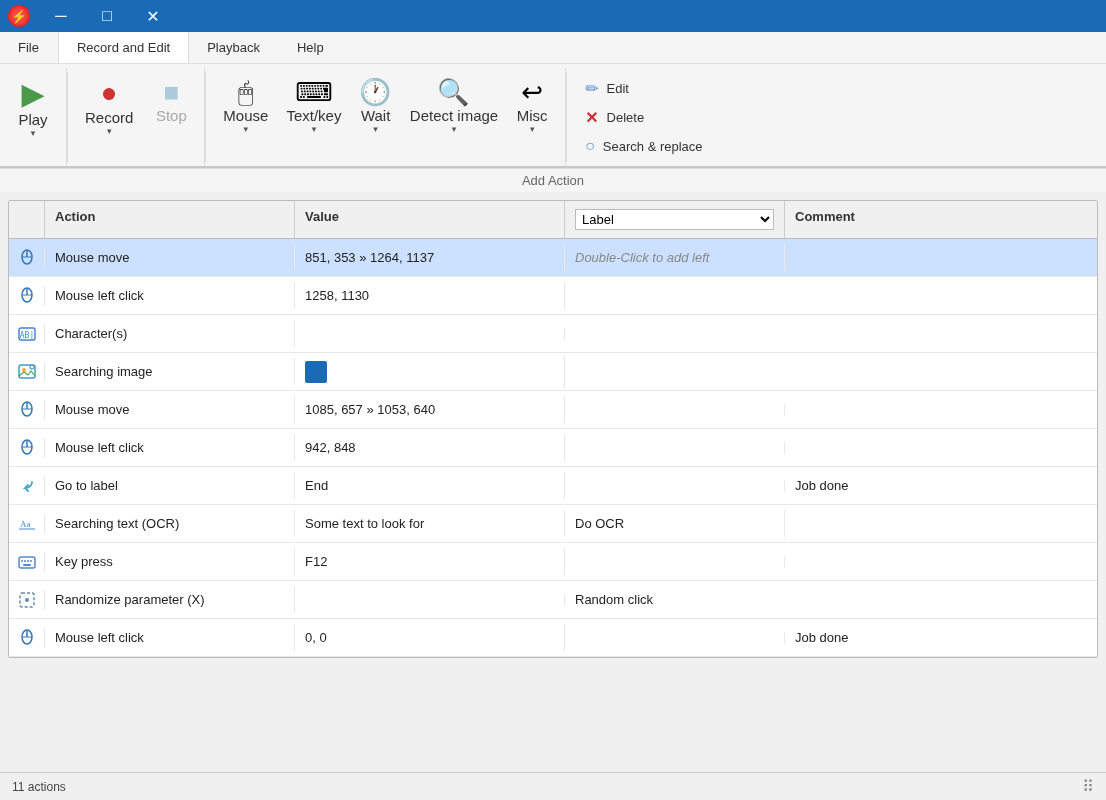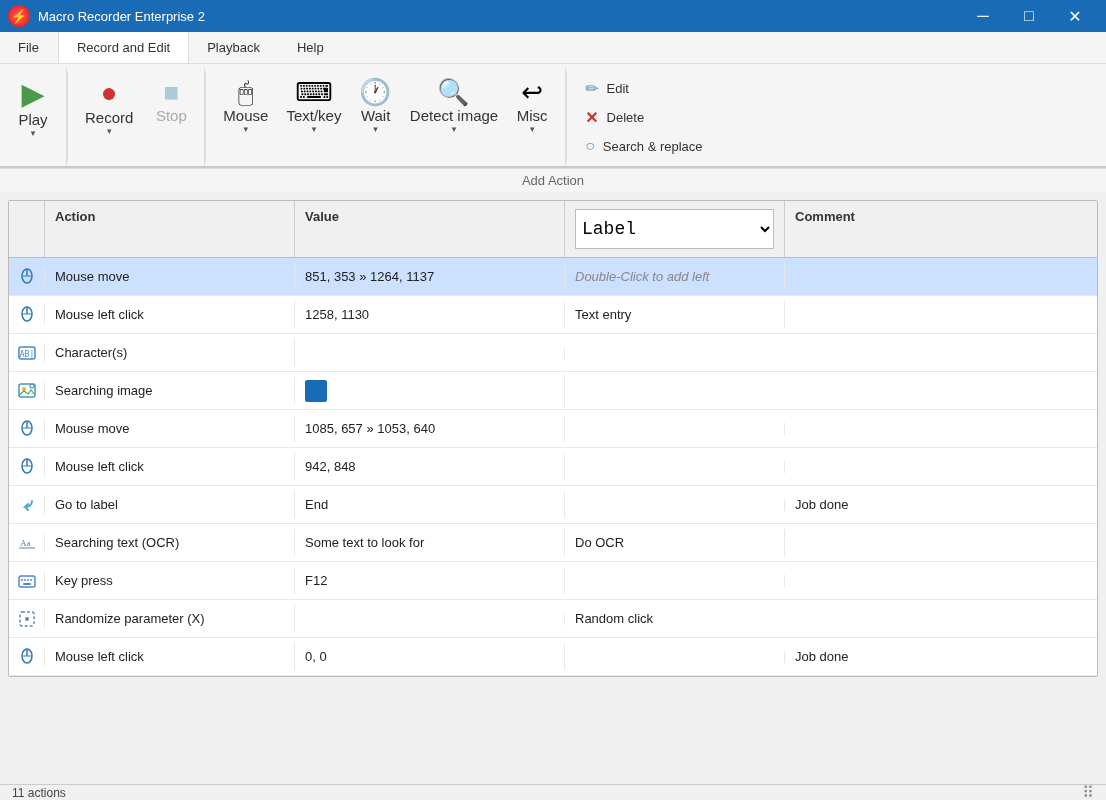--- a/index.html
+++ b/index.html
@@ -112,22 +112,22 @@
     }
     .th {
       padding: 8px 10px; font-weight: 600; font-size: 13px; color: #333;
       border-right: 1px solid #ccc;
     }
     .th:last-child { border-right: none; }
     .th.label-col {
       display: flex; align-items: center; gap: 4px;
     }
     .th select {
-      border: 1px solid #bbb; background: white; font-size: 18px;
-      padding: 8px 2px; cursor: pointer; flex: 1; font-family: Liberation Mono, monospace;
+      border: 1px solid #bbb; background: white; font-size: 13px;
+      padding: 1px 2px; cursor: pointer; flex: 1;
     }
 
     
     .table-body {}
     .table-row {
       display: grid;
       grid-template-columns: 36px 250px 270px 220px 1fr;
       border-bottom: 1px solid #e8e8e8;
       min-height: 38px;
       align-items: center;
@@ -140,21 +140,21 @@
     }
     .td:last-child { border-right: none; }
     .td.icon-col { justify-content: center; padding: 0; }
     .td.placeholder { color: #888; font-style: italic; }
 
     
     .status-bar {
       position: absolute; bottom: 0; left: 0; right: 0;
       background: #f0f0f0;
       border-top: 1px solid #ccc;
-      height: 16px;
+      height: 28px;
       display: flex; align-items: center; padding: 0 12px;
       font-size: 12px; color: #444;
     }
     .status-bar-grip {
       margin-left: auto; color: #888; font-size: 16px;
     }
 
     
     .ribbon-divider { width: 1px; background: #ddd; margin: 4px 0; align-self: stretch; }
 
@@ -162,21 +162,20 @@
     .record-icon { color: #cc3333; }
     .stop-icon { color: #5599bb; }
   </style>
 </head>
 <body>
 
 <div class="title-bar">
   <div class="title-bar-logo">
     <span style="font-size:13px;">⚡</span>
   </div>
-  <span class="title-bar-title">Macro Recorder Enterprise 2</span>
   <div class="title-bar-controls">
     <button class="title-bar-btn">─</button>
     <button class="title-bar-btn">□</button>
     <button class="title-bar-btn close">✕</button>
   </div>
 </div>
 
 <div class="menu-bar">
   <div class="menu-item">File</div>
   <div class="menu-item active">Record and Edit</div>
@@ -299,21 +298,20 @@
       <div class="table-row">
     <div class="td icon-col">
           <svg width="20" height="20" viewBox="0 0 20 20">
             <ellipse cx="10" cy="9" rx="5" ry="7" fill="none" stroke="#337ab7" stroke-width="1.5"></ellipse>
             <line x1="10" y1="2" x2="10" y2="9" stroke="#337ab7" stroke-width="1.5"></line>
             <line x1="5" y1="9" x2="15" y2="9" stroke="#337ab7" stroke-width="1"></line>
           </svg>
         </div>
     <div class="td">Mouse left click</div>
     <div class="td">1258, 1130</div>
-    <div class="td ">Text entry</div>
     <div class="td"></div>
   </div>
       <div class="table-row">
     <div class="td icon-col">
           <svg width="20" height="20" viewBox="0 0 20 20">
             <rect x="2" y="4" width="16" height="12" rx="2" fill="none" stroke="#4488cc" stroke-width="1.5"></rect>
             <text x="10" y="13.5" font-size="8" fill="#4488cc" text-anchor="middle" font-family="monospace">AB|</text>
           </svg>
         </div>
     <div class="td">Character(s)</div>

